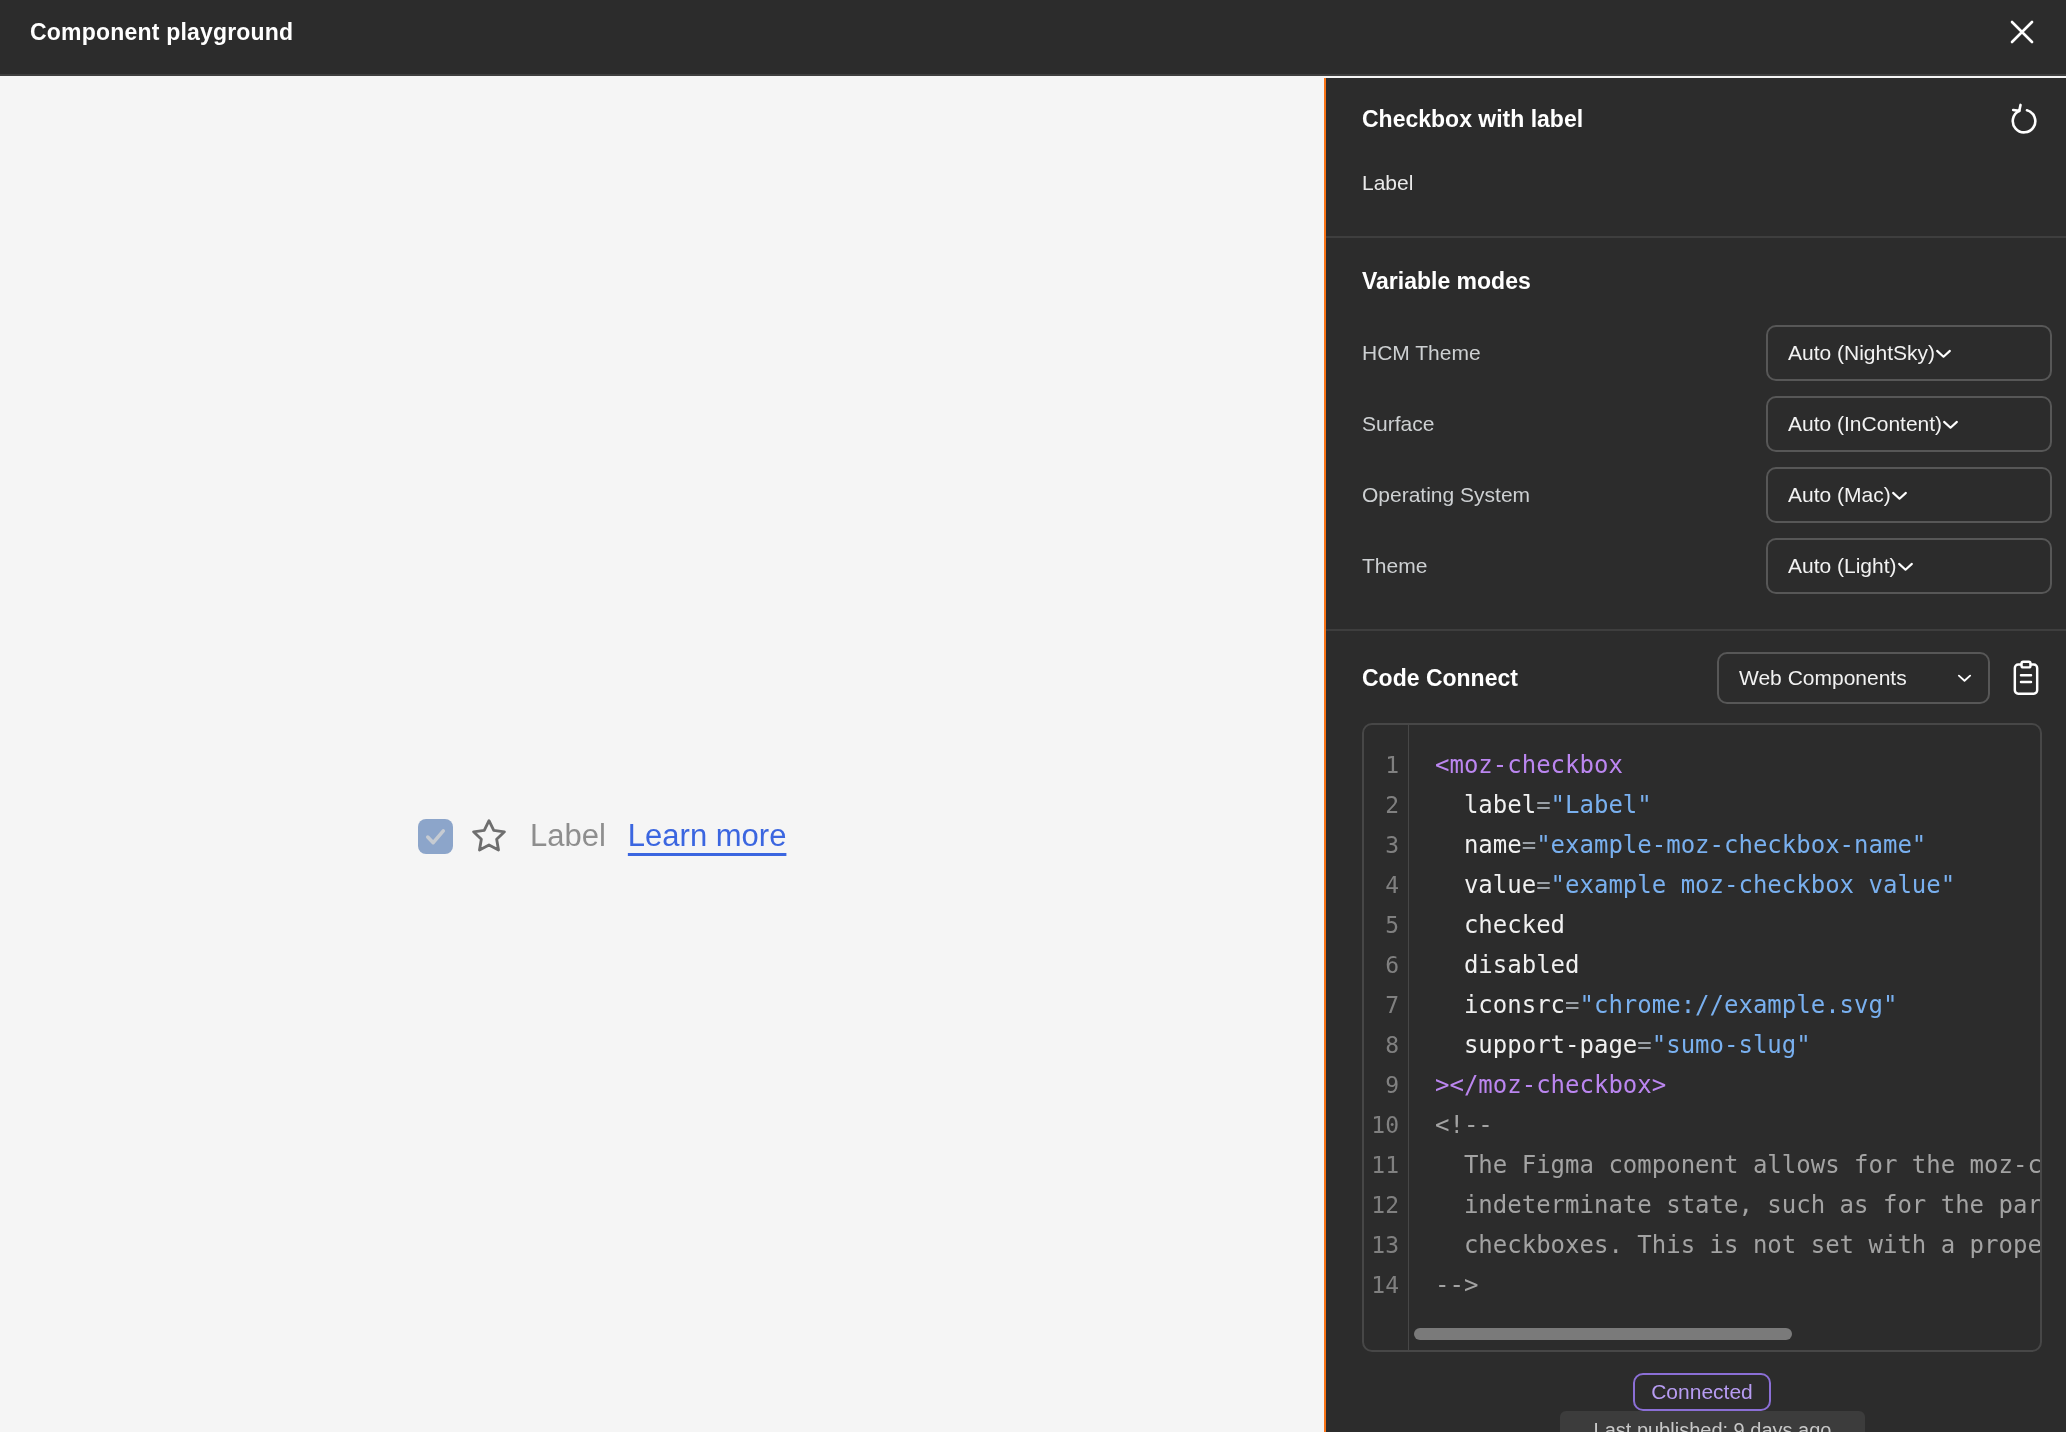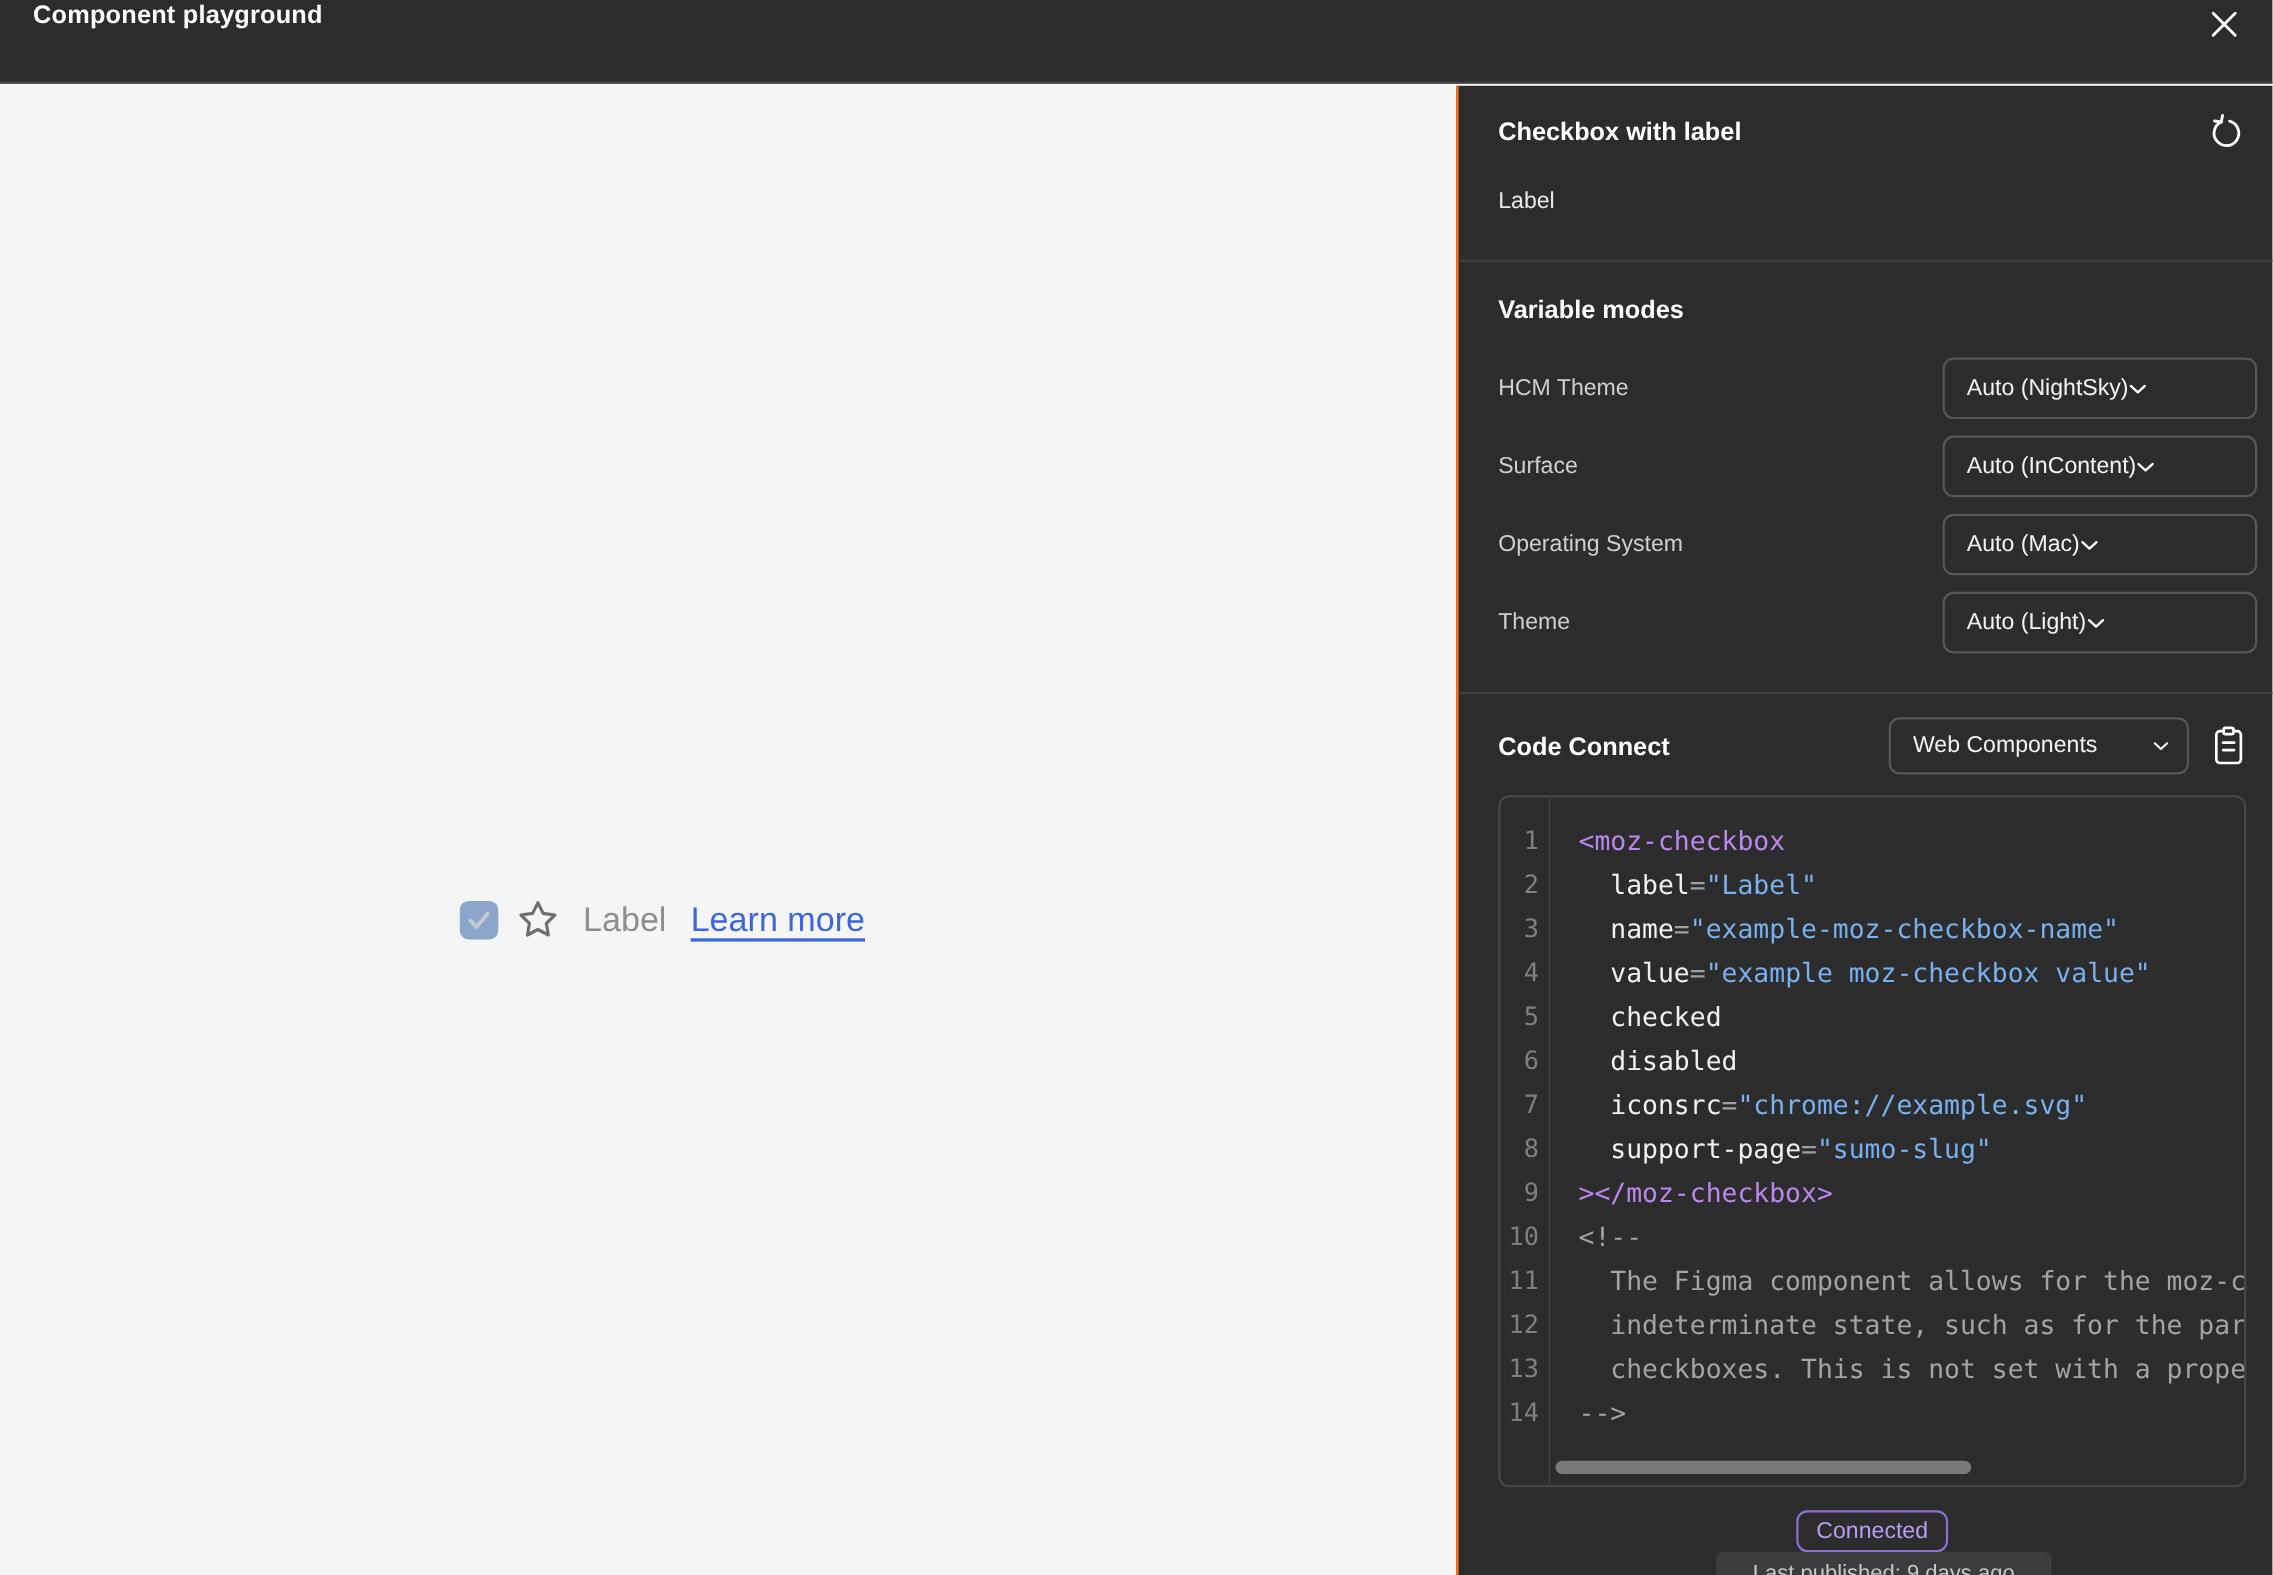--- a/index.html
+++ b/index.html
@@ -2,21 +2,21 @@
 <html><head>
 <meta charset="utf-8">
 <style>
   * { margin:0; padding:0; box-sizing:border-box; }
   html,body { width:2066px; height:1432px; overflow:hidden; }
   body { font-family:"Liberation Sans", sans-serif; background:#f5f5f5; position:relative; }
 
   
   .titlebar { position:absolute; left:0; top:0; width:2066px; height:76px;
     background:#2c2c2c; border-bottom:2px solid #3f3f3f;
-    display:flex; align-items:flex-start; justify-content:space-between;
+    display:flex; align-items:center; justify-content:space-between;
     padding:0 22px 10px 30px; }
   .titlebar h1 { color:#ffffff; font-size:23px; font-weight:700; letter-spacing:.2px; }
   .close-btn { width:44px; height:44px; display:flex; align-items:center; justify-content:center;
     background:none; border:none; cursor:pointer; }
 
   
   .canvas { position:absolute; left:0; top:78px; width:1324px; height:1354px; background:#f5f5f5; }
   .component-row { position:absolute; left:418px; top:738px; display:flex; align-items:center; }
   .preview-checkbox { width:35px; height:35px; border-radius:8px; background:#8ca5ca;
     display:flex; align-items:center; justify-content:center; }

